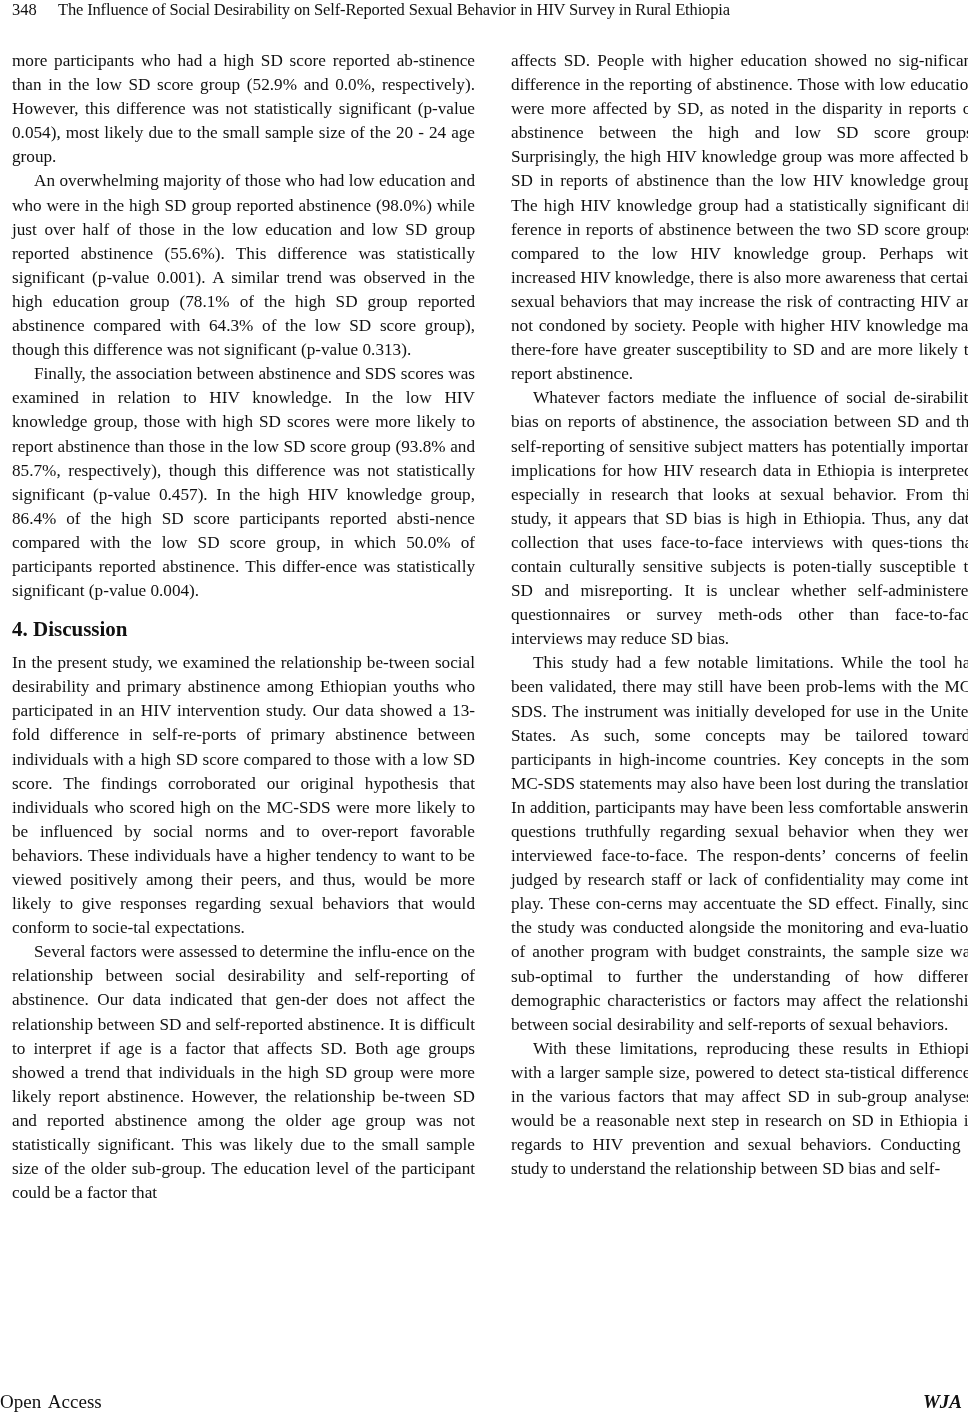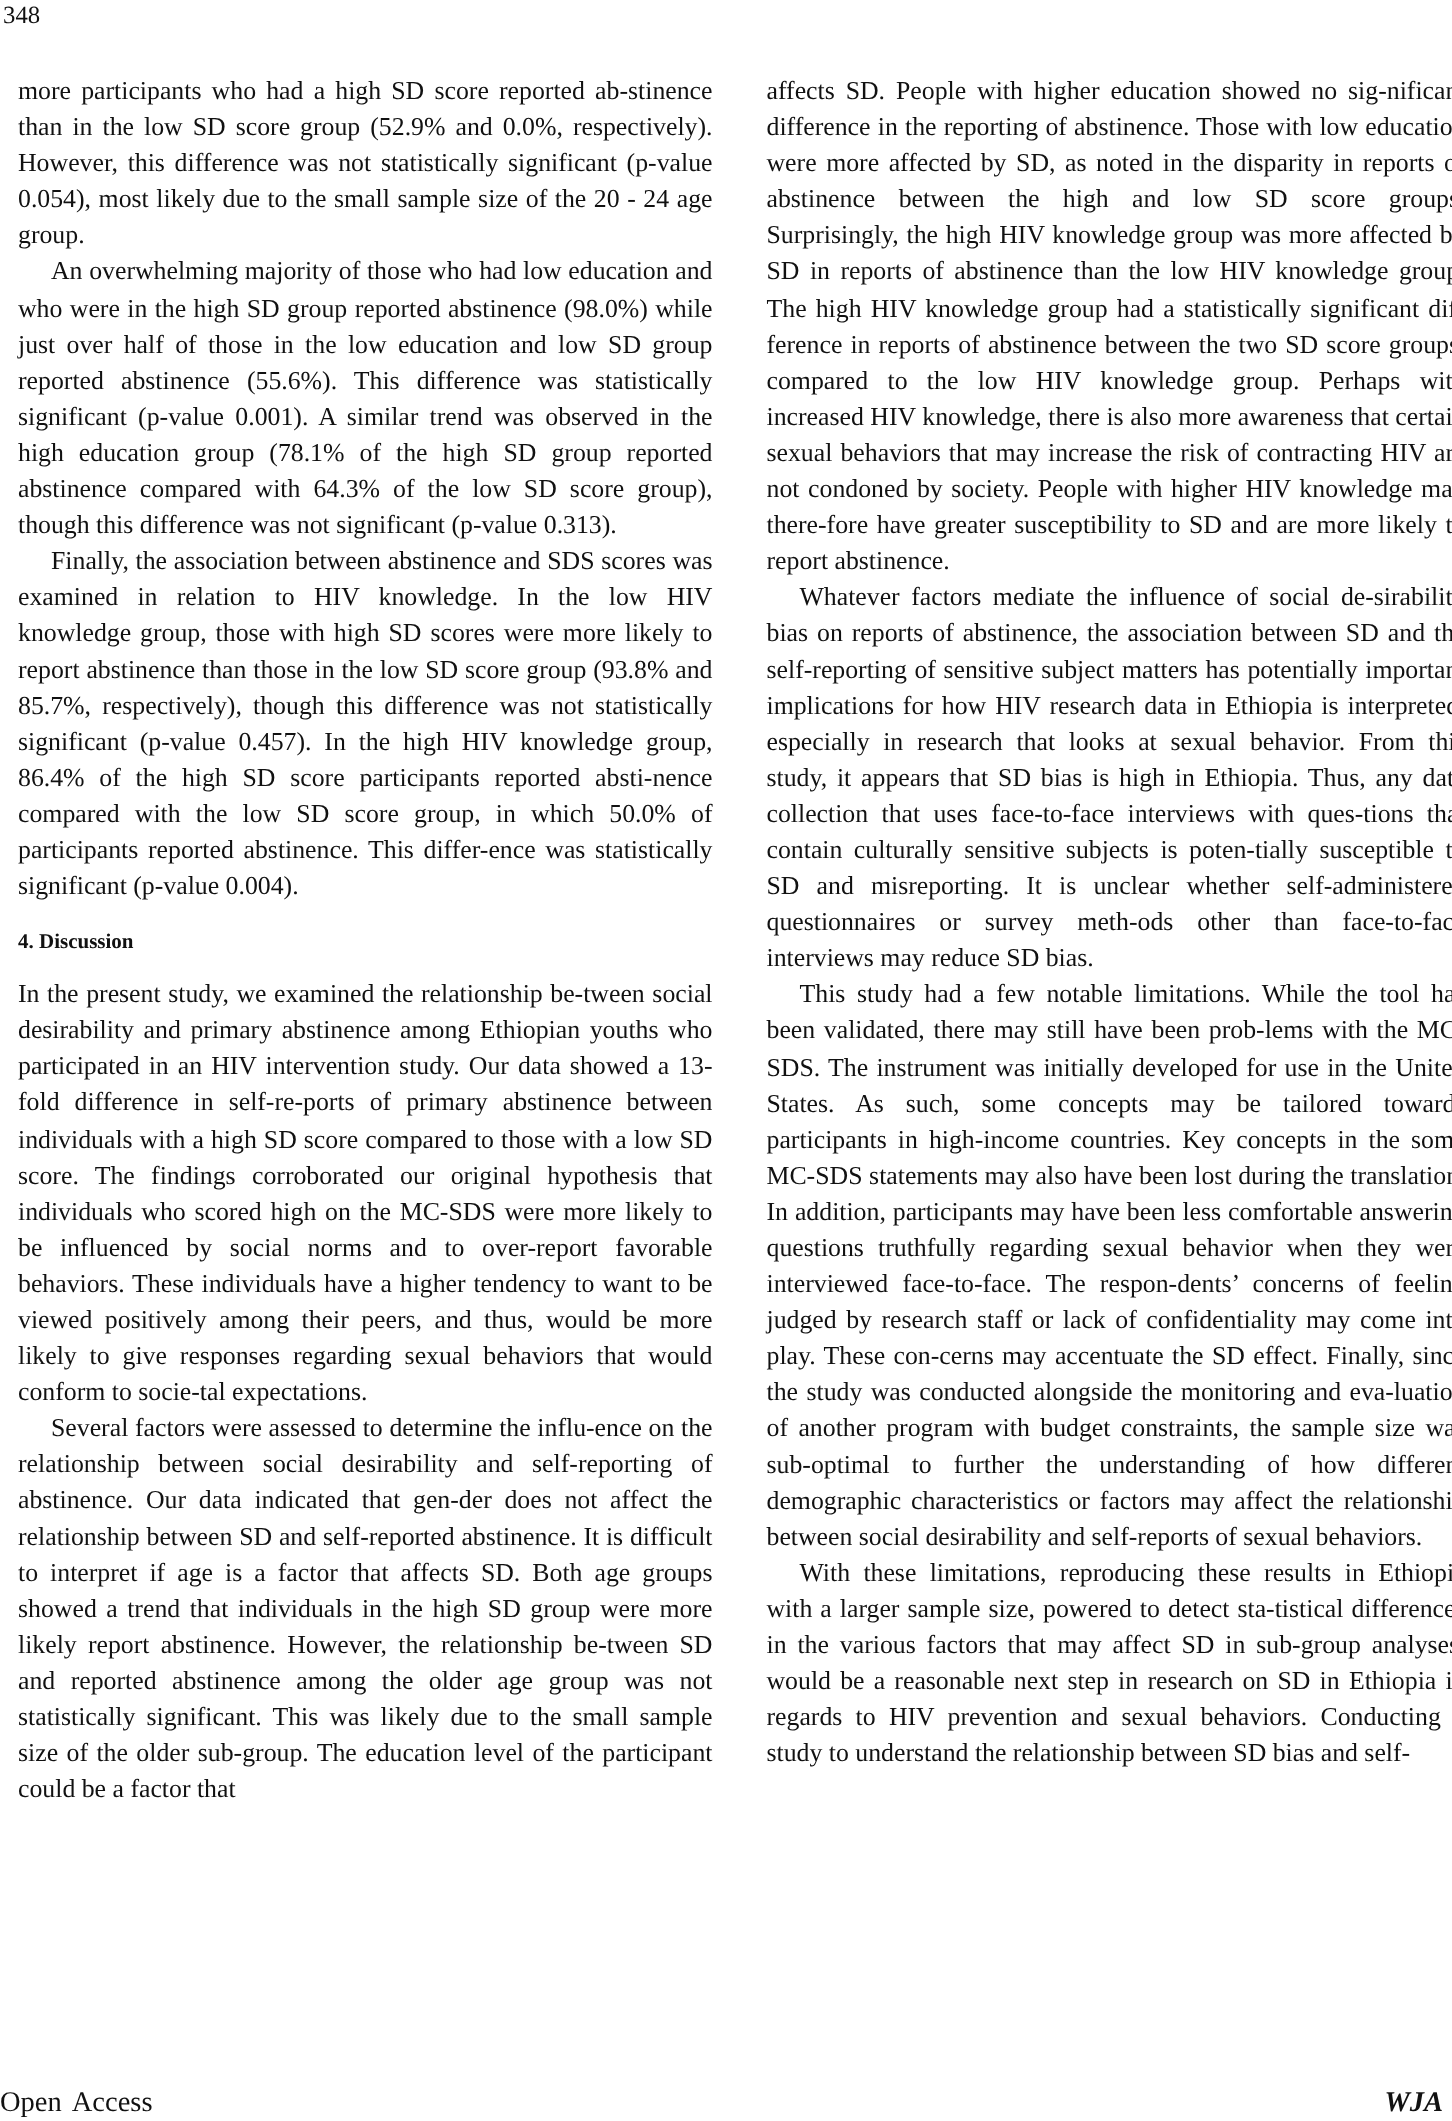--- a/index.html
+++ b/index.html
@@ -19,21 +19,21 @@
       position: absolute;
       top: 0;
       left: 0;
       width: 968px;
       height: 22px;
       font-size: 16.5px;
       line-height: 20px;
     }
     .page-number {
       position: absolute;
-      left: 2px;
+      left: 12px;
       top: 0;
     }
     .running-title {
       position: absolute;
       left: 58px;
       top: 0;
       white-space: nowrap;
       letter-spacing: -0.15px;
     }
     .column {
@@ -60,21 +60,21 @@
     }
     .column p.indent {
       text-indent: 22px;
     }
     .column p.noindent {
       text-indent: 0;
     }
     .section-heading {
       font-family: "Liberation Serif", "DejaVu Serif", serif;
       font-weight: bold;
-      font-size: 14px;
+      font-size: 21px;
       line-height: 26px;
       margin: 13px 0 9px 0;
     }
     .footer {
       position: absolute;
       left: 0;
       top: 1392px;
       width: 968px;
       height: 22px;
       font-size: 19px;
@@ -92,20 +92,21 @@
       top: 0;
       font-style: italic;
       font-weight: bold;
     }
   </style>
 </head>
 <body>
 
 <div class="header">
   <span class="page-number">348</span>
+  <span class="running-title">The Influence of Social Desirability on Self-Reported Sexual Behavior in HIV Survey in Rural Ethiopia</span>
 </div>
 
 <div class="column col-left">
   <p class="noindent">more participants who had a high SD score reported ab-stinence than in the low SD score group (52.9% and 0.0%, respectively). However, this difference was not statistically significant (p-value 0.054), most likely due to the small sample size of the 20 - 24 age group.</p>
   <p class="indent">An overwhelming majority of those who had low education and who were in the high SD group reported abstinence (98.0%) while just over half of those in the low education and low SD group reported abstinence (55.6%). This difference was statistically significant (p-value 0.001). A similar trend was observed in the high education group (78.1% of the high SD group reported abstinence compared with 64.3% of the low SD score group), though this difference was not significant (p-value 0.313).</p>
   <p class="indent">Finally, the association between abstinence and SDS scores was examined in relation to HIV knowledge. In the low HIV knowledge group, those with high SD scores were more likely to report abstinence than those in the low SD score group (93.8% and 85.7%, respectively), though this difference was not statistically significant (p-value 0.457). In the high HIV knowledge group, 86.4% of the high SD score participants reported absti-nence compared with the low SD score group, in which 50.0% of participants reported abstinence. This differ-ence was statistically significant (p-value 0.004).</p>
   <h2 class="section-heading">4. Discussion</h2>
   <p class="noindent">In the present study, we examined the relationship be-tween social desirability and primary abstinence among Ethiopian youths who participated in an HIV intervention study. Our data showed a 13-fold difference in self-re-ports of primary abstinence between individuals with a high SD score compared to those with a low SD score. The findings corroborated our original hypothesis that individuals who scored high on the MC-SDS were more likely to be influenced by social norms and to over-report favorable behaviors. These individuals have a higher tendency to want to be viewed positively among their peers, and thus, would be more likely to give responses regarding sexual behaviors that would conform to socie-tal expectations.</p>
   <p class="indent">Several factors were assessed to determine the influ-ence on the relationship between social desirability and self-reporting of abstinence. Our data indicated that gen-der does not affect the relationship between SD and self-reported abstinence. It is difficult to interpret if age is a factor that affects SD. Both age groups showed a trend that individuals in the high SD group were more likely report abstinence. However, the relationship be-tween SD and reported abstinence among the older age group was not statistically significant. This was likely due to the small sample size of the older sub-group. The education level of the participant could be a factor that</p>
 </div>

